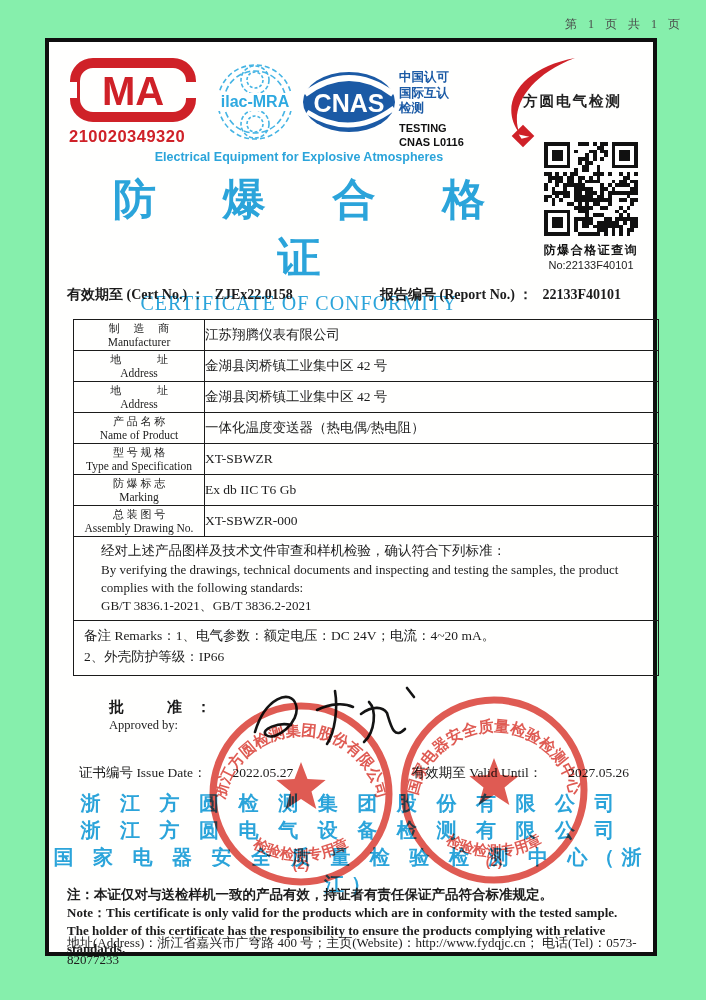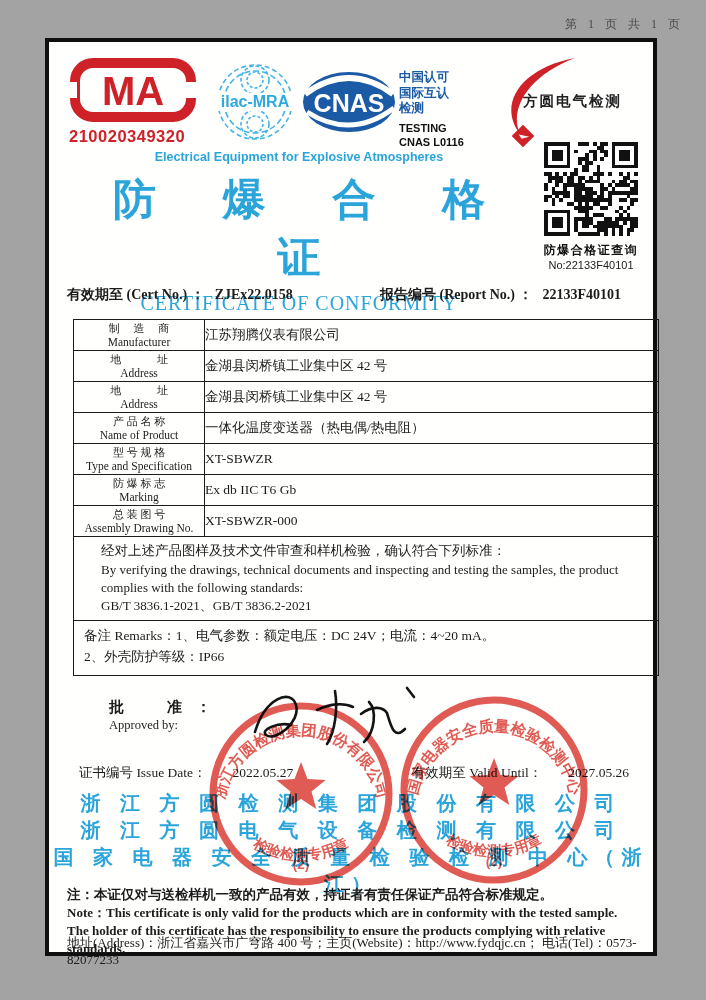--- a/index.html
+++ b/index.html
@@ -1,16 +1,16 @@
 <!DOCTYPE html>
 <html><head>
 <meta charset="utf-8">
 <style>
   html,body{margin:0;padding:0;background:#fff;}
-  .page{position:relative;width:706px;height:1000px;background:#a3a3a3;
+  .page{position:relative;width:706px;height:1000px;background:#86efac;
         font-family:"Liberation Serif","DejaVu Serif",serif;color:#1c1c1c;overflow:hidden;}
   .page-header{position:absolute;top:16px;right:22px;font-size:12px;letter-spacing:4px;color:#4a4a4a;}
   .border-box{position:absolute;left:45px;top:38px;width:612px;height:918px;
               border:4px solid #0f0f0f;box-sizing:border-box;background:#fffffe;}
 
   
   .logo-row{position:absolute;top:10px;left:14px;right:10px;height:100px;}
   .cma{position:absolute;left:6px;top:6px;width:136px;text-align:left;}
   .cma-number{color:#cf2128;font-weight:bold;font-size:16.5px;letter-spacing:.5px;
               font-family:"Liberation Sans",sans-serif;margin-top:1px;}

